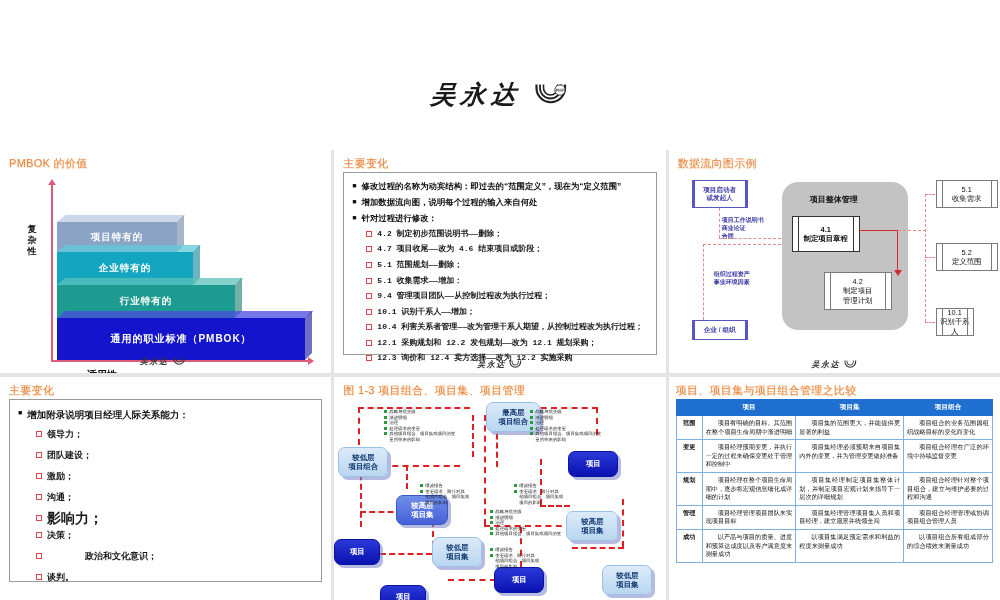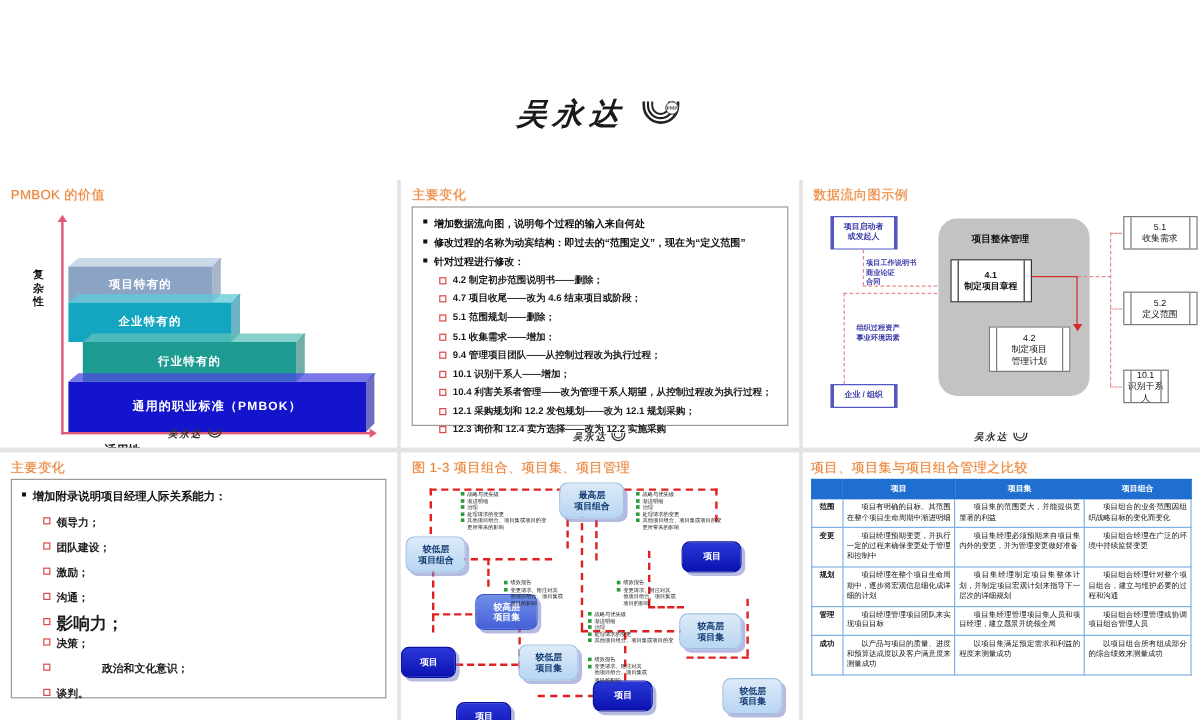--- a/index.html
+++ b/index.html
@@ -98,21 +98,21 @@
     height: calc(100% - 30px);
     font-size: 8.2px; color: #111; line-height: 12.4px;
   }
   .b1 { display: flex; gap: 5px; margin-bottom: 3.5px; font-weight: bold; font-size: 8.4px; }
   .b1 .mk { color: #111; font-size: 7px; line-height: 12px; flex: 0 0 auto; }
   .b2 { display: flex; gap: 5px; margin: 0 0 3.2px 14px; font-size: 8px; }
   .b2 .mk {
     flex: 0 0 auto; width: 6px; height: 6px; margin-top: 3px;
     border: 1.4px solid #D94A4A; background: #fff;
   }
-  .b2 .tx { font-weight: bold; color: #1a1a1a; }
+  .b2 .tx { font-weight: bold; color: #1a1a1a; font-family: Liberation Mono, monospace; }
 
   
   .dfd { position: relative; width: 100%; height: 210px; }
   .ext-ent {
     position: absolute; border-left: 3px solid #5456C4; border-right: 3px solid #5456C4;
     border-top: 1px solid #5456C4; border-bottom: 1px solid #5456C4;
     background: #fff; color: #3A3AA8; font-size: 6.6px; font-weight: bold;
     display: flex; flex-direction: column; align-items: center; justify-content: center;
     line-height: 8px; text-align: center;
   }
@@ -225,21 +225,21 @@
           <span class="side3d" style="background:#6d85a6;"></span>
           <span>项目特有的</span>
         </div>
 
         <div class="step" style="left:48px; top:80px; width:136px; height:33px; background:#14a6c0;">
           <span class="top3d" style="background:#5fc9da;"></span>
           <span class="side3d" style="background:#0d8198;"></span>
           <span>企业特有的</span>
         </div>
 
-        <div class="step" style="left:60px; top:113px; width:178px; height:33px; background:#1d9b91;">
+        <div class="step" style="left:48px; top:113px; width:178px; height:33px; background:#1d9b91;">
           <span class="top3d" style="background:#5ec0b8;"></span>
           <span class="side3d" style="background:#15786f;"></span>
           <span>行业特有的</span>
         </div>
 
         <div class="step" style="left:48px; top:146px; width:248px; height:42px; background:#1414cc;">
           <span class="top3d" style="background:#4a4ae0;"></span>
           <span class="side3d" style="background:#0d0d99;"></span>
           <span style="font-size:10px;">通用的职业标准（PMBOK）</span>
         </div>
@@ -254,25 +254,25 @@
             </g>
         </svg>
       </div>
     </div>
 
     <div class="slide">
       <div class="slide-title">主要变化</div>
       <div class="bullet-box">
         <div class="b1">
             <span class="mk">■</span>
-            <span>增加数据流向图，说明每个过程的输入来自何处</span>
+            <span>修改过程的名称为动宾结构：即过去的“范围定义”，现在为“定义范围”</span>
           </div>
         <div class="b1">
             <span class="mk">■</span>
-            <span>修改过程的名称为动宾结构：即过去的“范围定义”，现在为“定义范围”</span>
+            <span>增加数据流向图，说明每个过程的输入来自何处</span>
           </div>
         <div class="b1">
             <span class="mk">■</span>
             <span>针对过程进行修改：</span>
           </div>
 
         <div class="b2">
             <span class="mk"></span>
             <span class="tx">4.2 制定初步范围说明书——删除；</span>
           </div>
@@ -457,21 +457,21 @@
         <div class="rdash-h" style="left:150px; top:126px; width:88px;"></div>
         <div class="rdash-h" style="left:46px; top:154px; width:52px;"></div>
         <div class="rdash-v" style="left:98px; top:112px; height:46px;"></div>
         <div class="rdash-v" style="left:206px; top:60px; height:46px;"></div>
         <div class="rdash-h" style="left:206px; top:106px; width:30px;"></div>
         <div class="rdash-v" style="left:288px; top:100px; height:48px;"></div>
         <div class="rdash-h" style="left:238px; top:148px; width:52px;"></div>
         <div class="rdash-v" style="left:186px; top:128px; height:40px;"></div>
         <div class="rdash-h" style="left:114px; top:180px; width:48px;"></div>
 
-        <div class="node lt" style="left:132px; top:3px; width:54px; height:30px;">
+        <div class="node lt" style="left:152px; top:3px; width:54px; height:30px;">
           <span>最高层</span>
           <span>项目组合</span>
         </div>
         <div class="node lt" style="left:4px; top:48px; width:50px; height:30px;">
           <span>较低层</span>
           <span>项目组合</span>
         </div>
         <div class="node dk" style="left:234px; top:52px; width:50px; height:26px;">
           <span>项目</span>
         </div>

